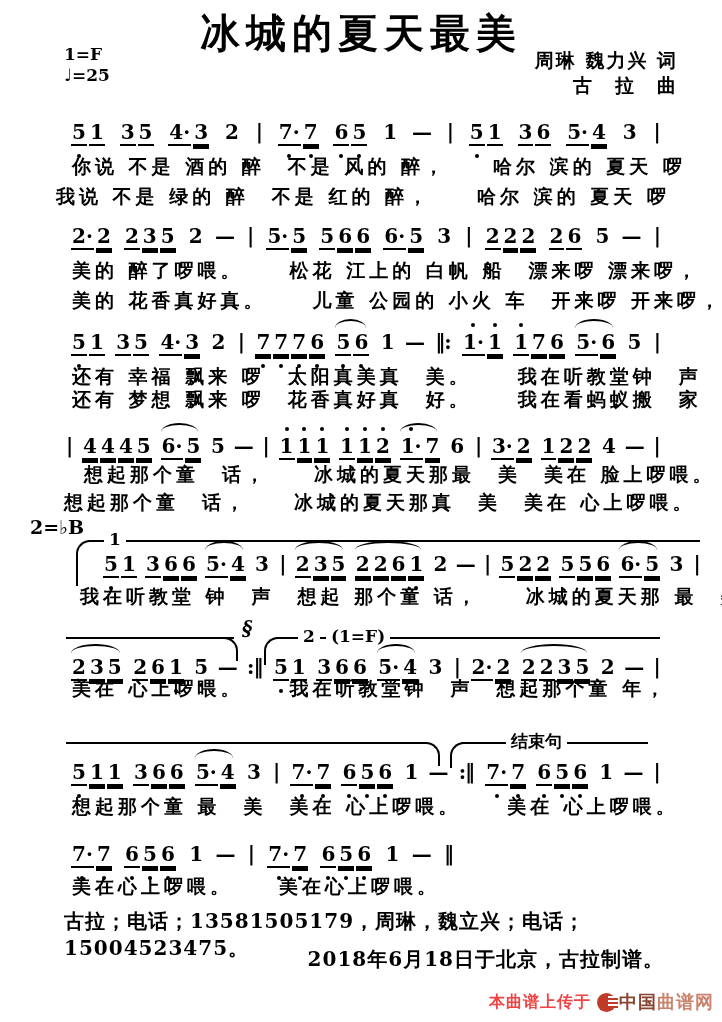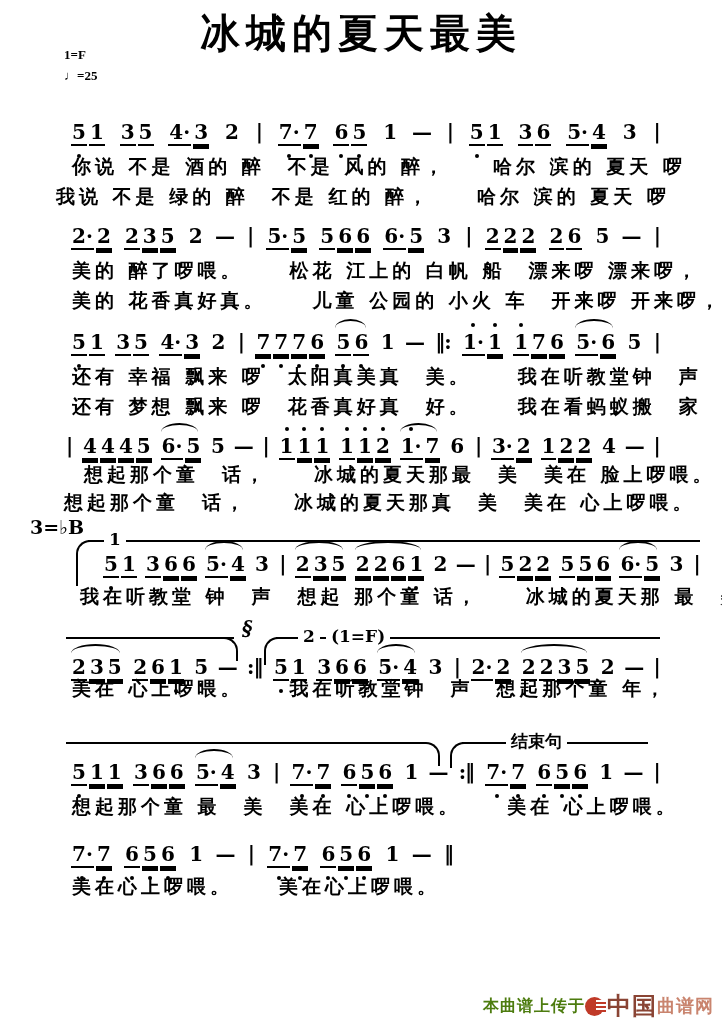--- a/index.html
+++ b/index.html
@@ -6,21 +6,21 @@
   .page {
     position:relative; width:722px; height:1022px; margin:0 auto;
     background:#ffffff; overflow:hidden;
     font-family:"DejaVu Serif", serif; color:#000;
   }
   
   .title {
     position:absolute; top:6px; left:0; width:100%;
     text-align:center; font-size:40px; font-weight:700; letter-spacing:6px;
   }
-  .keytempo { position:absolute; left:64px; top:44px; font-weight:700; font-size:13px; line-height:21px;font-family:Liberation Serif, serif; }
+  .keytempo { position:absolute; left:64px; top:44px; font-weight:700; font-size:17px; line-height:21px; }
   .credits { position:absolute; right:44px; top:48px; text-align:right; font-weight:700; font-size:19px; line-height:25px; letter-spacing:2px; }
   
   .sys { position:absolute; left:0; right:0; height:0; overflow:visible; }
   .notes {
     position:absolute; display:flex; justify-content:space-between; align-items:flex-start;
     white-space:nowrap; font-family:"DejaVu Serif", serif; font-weight:700; font-size:20px; height:30px;
   }
   .unit { display:inline-flex; position:relative; }
   .unit.tie::before {
     content:""; position:absolute; left:1px; right:4px; top:-11px; height:9px;
@@ -39,39 +39,43 @@
   .hl { position:absolute; border-top:2px solid #000; height:0; }
   .hlabel { position:absolute; background:#fff; padding:0 5px; font-weight:700; font-size:17px; line-height:20px; }
   .hook { position:absolute; border-left:2px solid #000; border-top:2px solid #000; border-top-left-radius:14px; }
   .hook-r { position:absolute; border-right:2px solid #000; border-top:2px solid #000; border-top-right-radius:14px; }
   .keychange { position:absolute; font-weight:700; font-size:19px; }
   .segno { position:absolute; font-weight:700; font-style:italic; font-size:20px; }
   
   .footer1 { position:absolute; left:64px; top:908px; font-weight:700; font-size:20px; letter-spacing:1px; }
   .footer2 { position:absolute; right:58px; top:946px; font-weight:700; font-size:20px; letter-spacing:1px; }
   .watermark { position:absolute; right:8px; top:990px; display:flex; align-items:center; font-size:16px; font-weight:700; }
-  .wm-prefix { color:#4d7c0f; letter-spacing:1px; }
+  .wm-prefix { color:#ef4444; margin-right:6px; letter-spacing:1px; }
   .logo-icon { position:relative; width:19px; height:19px; border-radius:50%; background:#c03a28; margin-right:3px; }
   .logo-icon::before { content:""; position:absolute; right:-2px; top:3px; width:10px; height:12px;
     background:repeating-linear-gradient(#fff 0 2px, #c03a28 2px 4px); }
-  .site-dark { color:#8a4434; font-size:24px; letter-spacing:1px; }
+  .site-dark { color:#8a4434; font-size:18px; letter-spacing:1px; }
   .site-light { color:#c9846e; font-size:18px; letter-spacing:1px; }
 </style>
 </head>
 <body>
 
 <div class="page">
 
   <div class="title">冰城的夏天最美</div>
 
   <div class="keytempo">
     <div>1=F</div>
     <div>♩=25</div>
   </div>
 
+  <div class="credits">
+    <div>周琳 魏力兴 词</div>
+    <div>古　拉　曲</div>
+  </div>
 
   <div class="sys" style="top:114px">
     <div class="notes" style="left:70px;top:6px;width:592px">
         <span class="unit">
           <span class="tk"><span class="base u1">5</span><i class="dot db dbb"></i></span>
           <span class="tk"><span class="base u1">1</span></span>
         </span>
         <span class="unit">
           <span class="tk"><span class="base u1">3</span></span>
           <span class="tk"><span class="base u1">5</span></span>
@@ -241,21 +245,21 @@
           <span class="tk"><span class="base u2">6</span></span>
         </span>
         <span class="unit">
           <span class="tk"><span class="base">5</span></span>
         </span>
         <span class="unit">
           <span class="bar">|</span>
         </span>
       </div>
     <div class="ly" style="left:72px;top:40px">还有 幸福 飘来 啰　太阳真美真　美。　　我在听教堂钟　声</div>
-    <div class="ly" style="left:72px;top:70px">还有 梦想 飘来 啰　花香真好真　好。　　我在看蚂蚁搬　家</div>
+    <div class="ly" style="left:72px;top:63px">还有 梦想 飘来 啰　花香真好真　好。　　我在看蚂蚁搬　家</div>
   </div>
 
   <div class="sys" style="top:428px">
     <div class="notes" style="left:64px;top:6px;width:598px">
         <span class="unit">
           <span class="bar">|</span>
         </span>
         <span class="unit">
           <span class="tk"><span class="base u2">4</span></span>
           <span class="tk"><span class="base u2">4</span></span>
@@ -311,21 +315,21 @@
           <span class="dash">—</span>
         </span>
         <span class="unit">
           <span class="bar">|</span>
         </span>
       </div>
     <div class="ly" style="left:84px;top:34px">想起那个童　话，　　冰城的夏天那最　美　美在 脸上啰喂。</div>
     <div class="ly" style="left:64px;top:62px">想起那个童　话，　　冰城的夏天那真　美　美在 心上啰喂。</div>
   </div>
 
-  <span class="keychange" style="left:30px;top:516px">3=♭B</span>
+  <span class="keychange" style="left:30px;top:516px">2=♭B</span>
   <div class="hl" style="left:88px;top:540px;width:612px"></div>
   <div class="hook" style="left:76px;top:540px;width:16px;height:44px"></div>
   <span class="hlabel" style="left:104px;top:529px">1</span>
 
   <div class="sys" style="top:546px">
     <div class="notes" style="left:102px;top:6px;width:600px">
         <span class="unit">
           <span class="tk"><span class="base u1">5</span><i class="dot db dbb"></i></span>
           <span class="tk"><span class="base u1">1</span></span>
         </span>
@@ -562,20 +566,22 @@
         <span class="unit">
           <span class="dash">—</span>
         </span>
         <span class="unit">
           <span class="bar">‖</span>
         </span>
       </div>
     <div class="ly" style="left:72px;top:36px">美在心上啰喂。　　美在心上啰喂。</div>
   </div>
 
+  <div class="footer1">古拉；电话；13581505179，周琳，魏立兴；电话；15004523475。</div>
+  <div class="footer2">2018年6月18日于北京，古拉制谱。</div>
 
   <div class="watermark">
     <span class="wm-prefix">本曲谱上传于</span>
     <span class="logo-icon"></span>
     <span class="site-dark">中国</span>
     <span class="site-light">曲谱网</span>
   </div>
 
 </div>
 

